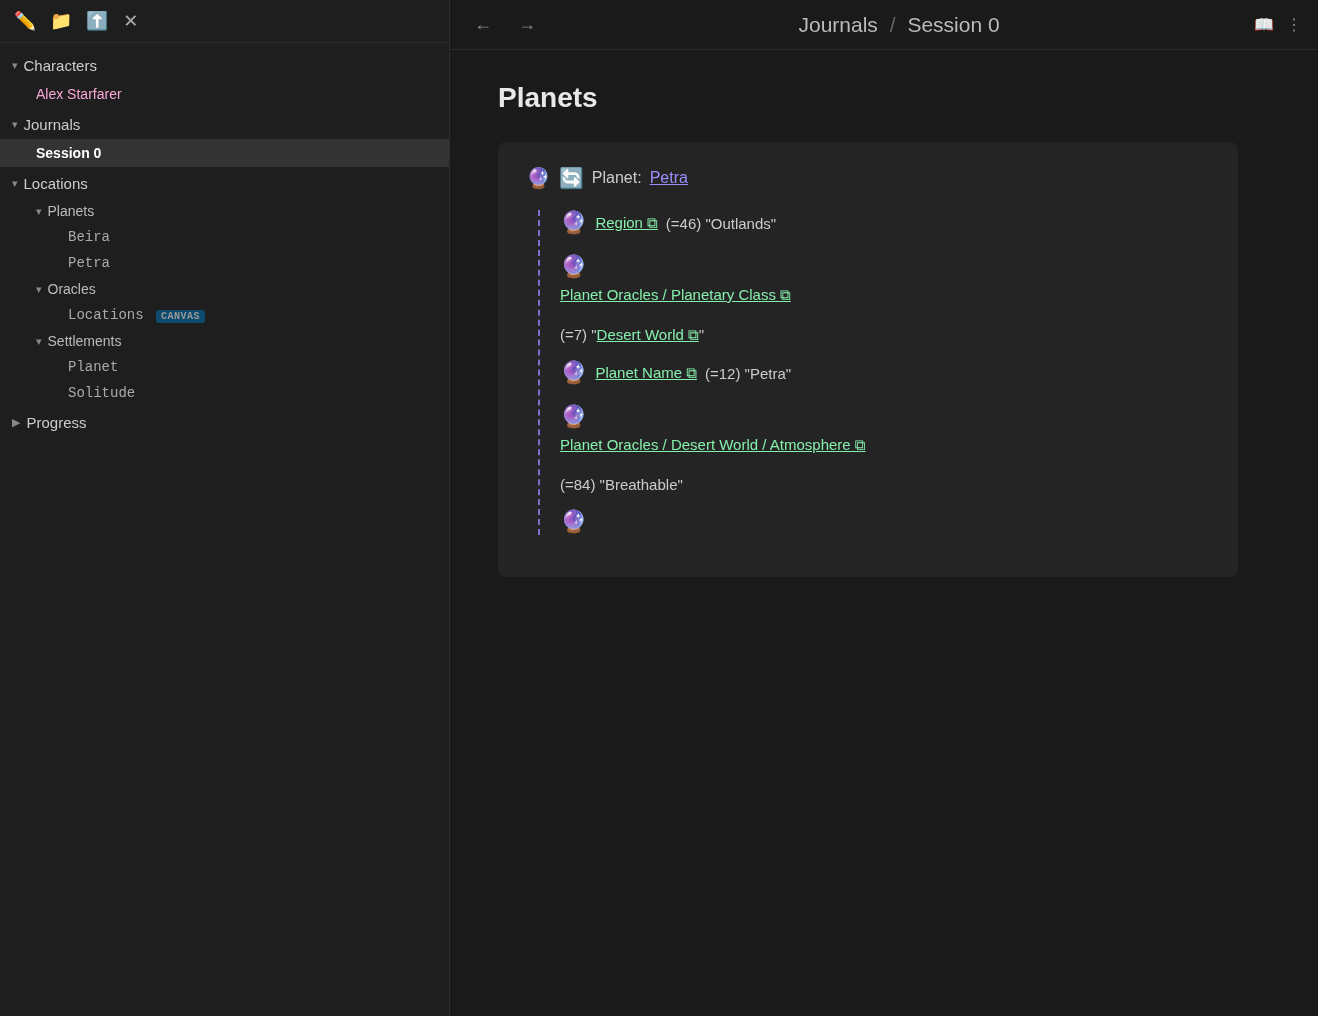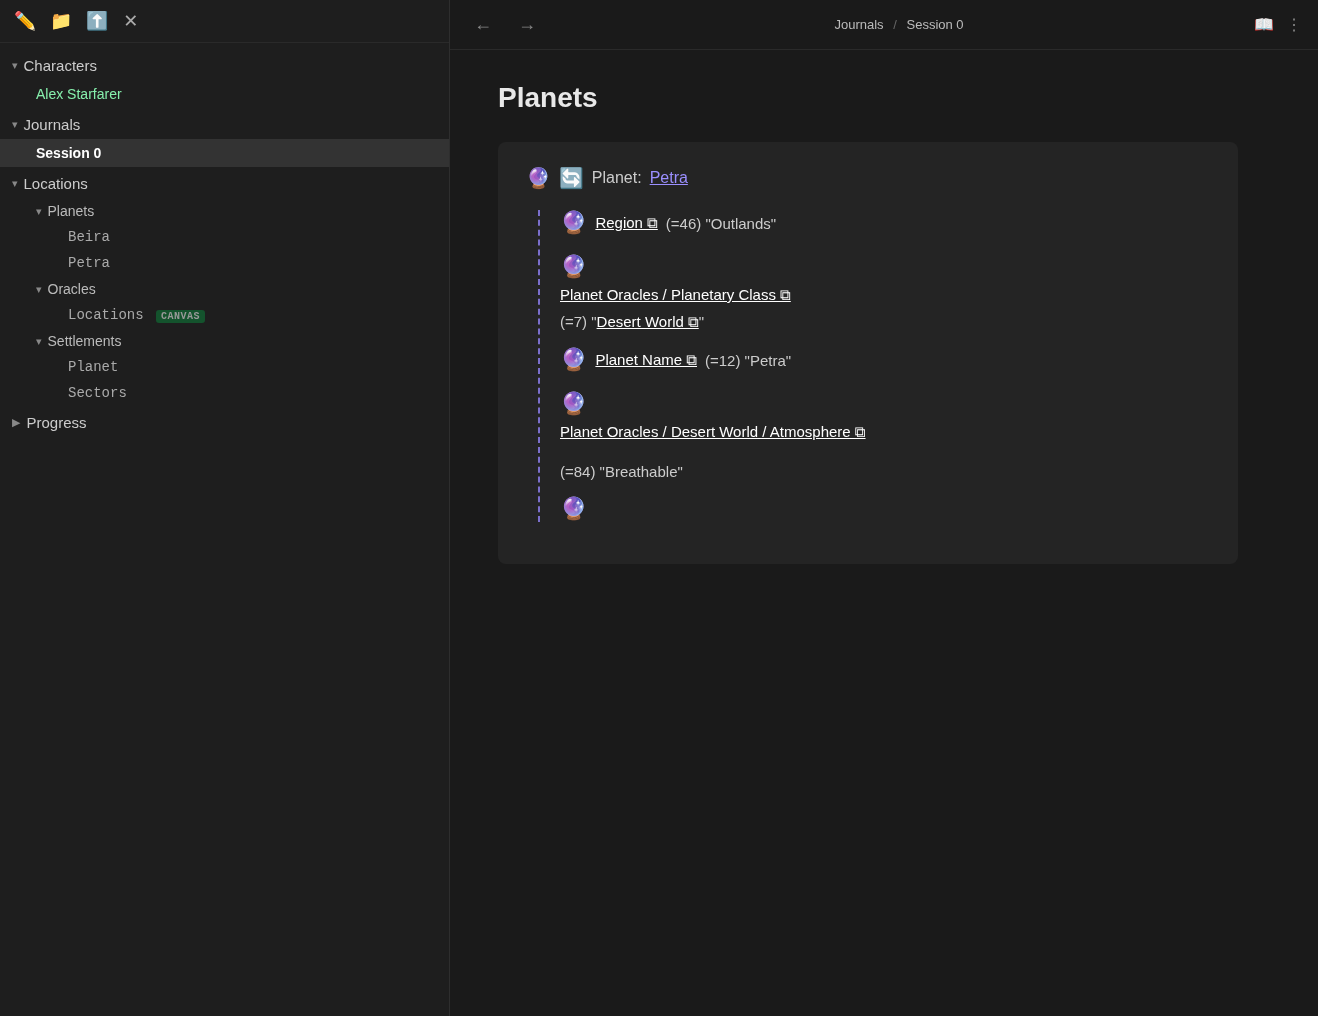--- a/index.html
+++ b/index.html
@@ -59,21 +59,21 @@
       gap: 6px;
     }
 
     .chevron {
       font-size: 11px;
       color: #888;
     }
 
     .tree-item {
       padding: 6px 16px 6px 36px;
-      color: #86efac;
+      color: #f9a8d4;
       cursor: pointer;
       font-size: 14px;
     }
 
     .tree-item.active {
       background: #333;
       color: #fff;
       font-weight: 600;
     }
 
@@ -94,21 +94,21 @@
     .tree-subitem {
       padding: 5px 12px 5px 56px;
       color: #aaa;
       cursor: pointer;
       font-size: 14px;
       font-family: Liberation Mono, monospace;
     }
 
     .canvas-badge {
       display: inline-block;
-      background: #14532d;
+      background: #0c4a6e;
       color: #999;
       font-size: 10px;
       padding: 1px 5px;
       border-radius: 3px;
       margin-left: 4px;
       font-weight: 600;
       letter-spacing: 0.5px;
     }
 
     
@@ -135,21 +135,21 @@
       color: #888;
       font-size: 18px;
       cursor: pointer;
       padding: 4px 8px;
     }
 
     .breadcrumb {
       flex: 1;
       text-align: center;
       color: #bbb;
-      font-size: 13px;
+      font-size: 21px;
     }
 
     .breadcrumb-sep {
       color: #666;
       margin: 0 6px;
     }
 
     .header-actions {
       display: flex;
       gap: 12px;
@@ -217,21 +217,21 @@
       align-items: center;
       gap: 8px;
       margin-bottom: 18px;
     }
 
     .oracle-globe {
       font-size: 22px;
     }
 
     .oracle-link {
-      color: #ffffff;
+      color: #86efac;
       text-decoration: underline;
       cursor: pointer;
       font-size: 15px;
       font-weight: 500;
     }
 
     .oracle-result {
       color: #ccc;
       font-size: 15px;
     }
@@ -313,21 +313,21 @@
 
       <div class="tree-subgroup">
         <div class="tree-subgroup-header">
           <span class="chevron">▾</span>
           <span>Settlements</span>
         </div>
         <div class="tree-subitem">
           <span>Planet</span>
         </div>
         <div class="tree-subitem">
-          <span>Sectors</span>
+          <span>Solitude</span>
         </div>
       </div>
     </div>
 
     <div class="tree-group">
       <div class="tree-group-header">
         <span class="chevron">▶</span>
         <span>Progress</span>
       </div>
     </div>
@@ -369,21 +369,21 @@
         <div class="oracle-row-inline">
           <span class="oracle-globe">🔮</span>
           <span class="oracle-link">Region ⧉</span>
           <span class="oracle-result">(=46) "Outlands"</span>
         </div>
 
         <div class="oracle-block">
           <div class="oracle-block-header">
             <span class="oracle-globe">🔮</span>
           </div>
-          <div style="margin-bottom: 9px;">
+          <div style="margin-bottom: 22px;">
             <span class="oracle-link">Planet Oracles / Planetary Class ⧉</span>
           </div>
           <div style="margin-bottom: 4px;">
             <span class="oracle-result">(=7) "</span><span class="oracle-link">Desert World ⧉</span><span class="oracle-result">"</span>
           </div>
         </div>
 
         <div class="oracle-row-inline">
           <span class="oracle-globe">🔮</span>
           <span class="oracle-link">Planet Name ⧉</span>

